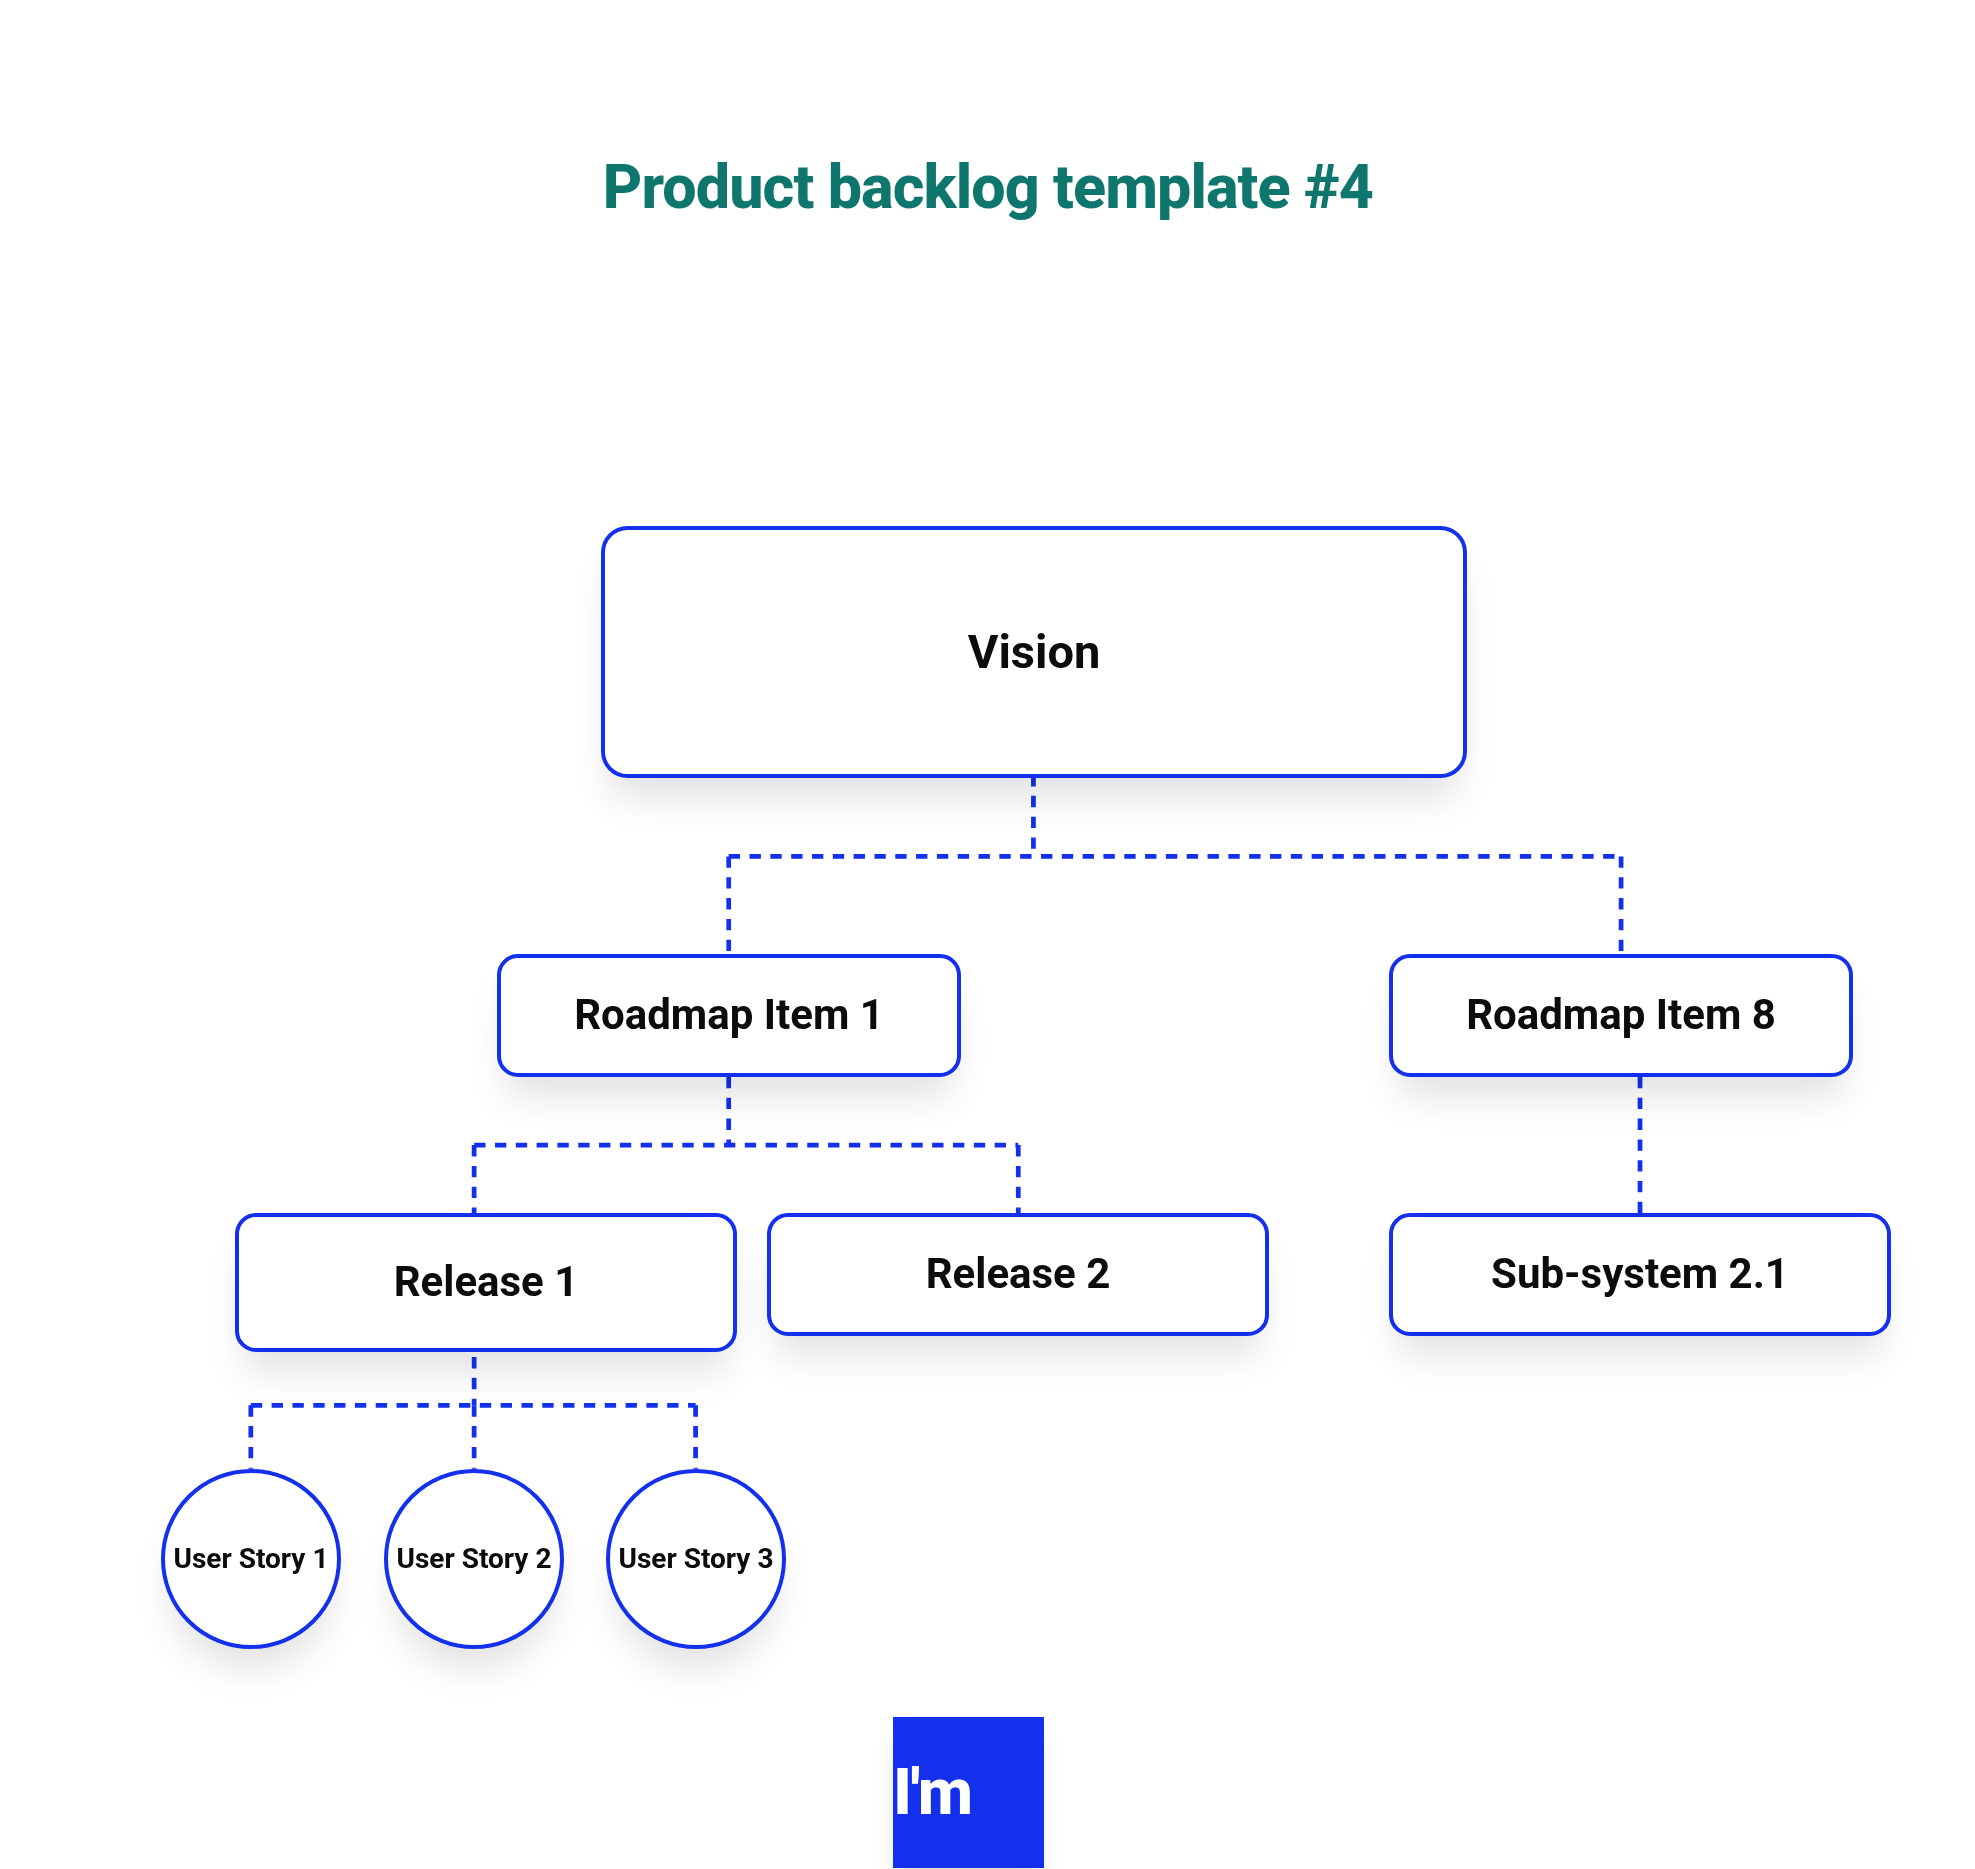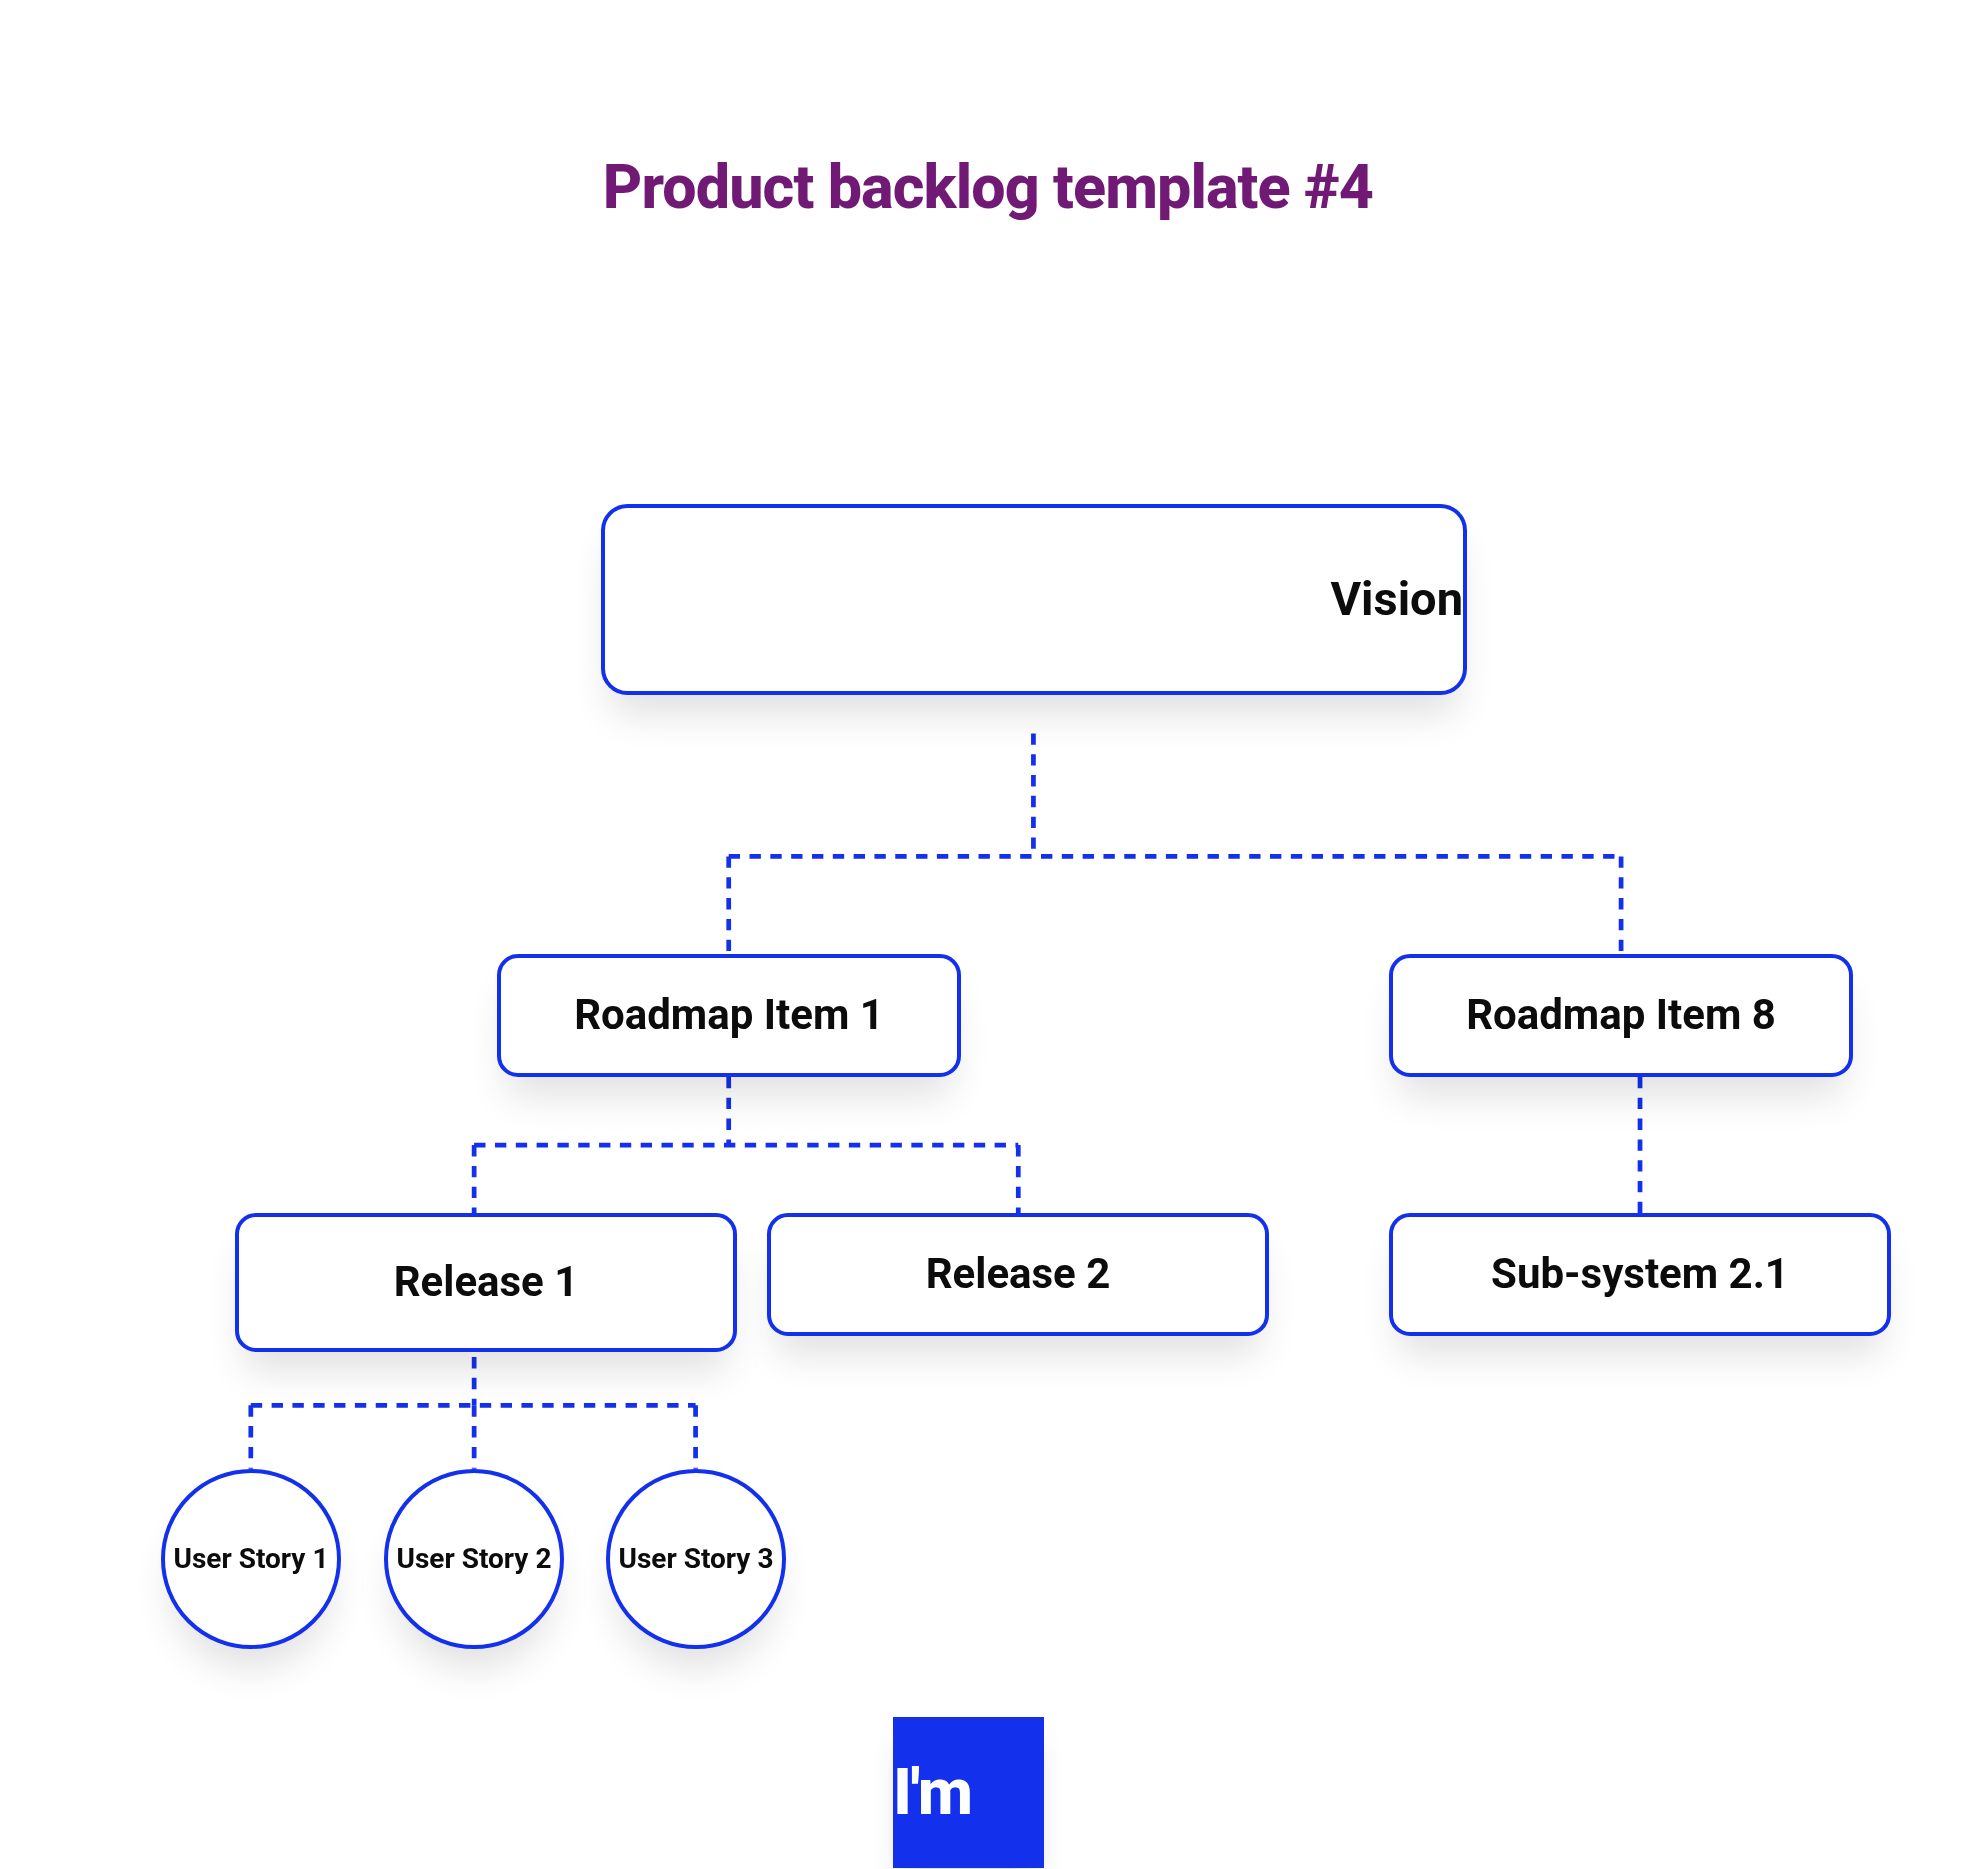--- a/index.html
+++ b/index.html
@@ -16,21 +16,21 @@
     width: 1976px;
     height: 1869px;
   }
   .title {
     position: absolute;
     left: 0;
     width: 1976px;
     text-align: center;
     font-weight: 800;
     letter-spacing: -0.9px;
-    color: #701a75;
+    color: #0f766e;
   }
   .title-line1 { top: 151px; font-size: 61px; }
   .title-line2 { top: 246px; font-size: 61px; }
 
   .node {
     position: absolute;
     background: #ffffff;
     border: 4.7px solid #1330ec;
     box-shadow: 0 28px 38px -9.5px rgba(0,0,0,0.12);
     display: flex;
@@ -41,21 +41,21 @@
   .node .label {
     font-weight: 700;
     color: #0c0c0c;
     text-align: center;
     line-height: 1.15;
   }
   .rect-lg { border-radius: 26.5px; }
   .rect-md { border-radius: 21px; }
   .circle  { border-radius: 50%; }
 
-  .vision     { left: 601px;  top: 504px;  width: 866px; height: 191px; justify-content: flex-end; }
+  .vision     { left: 601px;  top: 526px;  width: 866px; height: 252px; }
   .vision .label { font-size: 47px; }
 
   .roadmap1   { left: 497px;  top: 954px; width: 464px; height: 123px; }
   .roadmap2   { left: 1389px; top: 954px; width: 464px; height: 123px; }
   .roadmap1 .label, .roadmap2 .label { font-size: 42px; }
 
   .release1   { left: 235px;  top: 1213px; width: 502px; height: 139px; }
   .release2   { left: 767px;  top: 1213px; width: 502px; height: 123px; }
   .subsys21   { left: 1389px; top: 1213px; width: 502px; height: 123px; }
   .release1 .label, .release2 .label, .subsys21 .label { font-size: 42px; }

